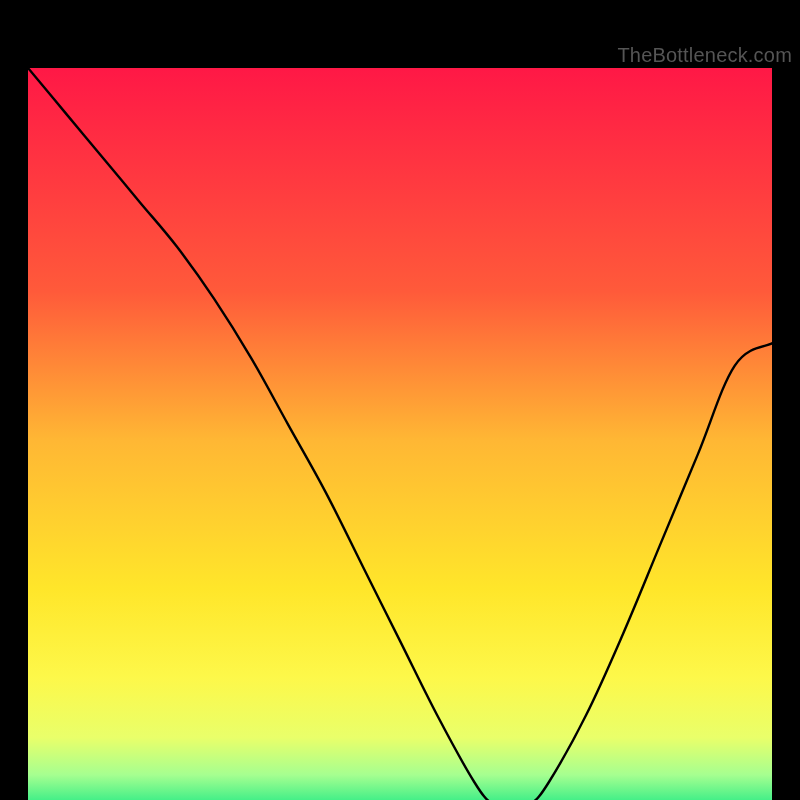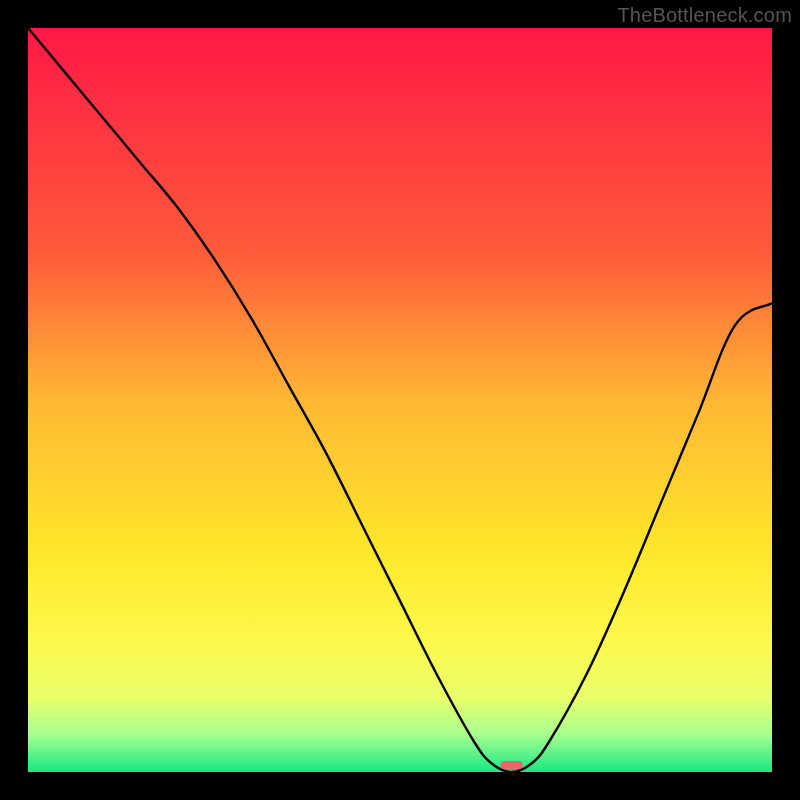--- a/index.html
+++ b/index.html
@@ -9,20 +9,21 @@
     height: 800px;
     background: #000;
     overflow: hidden;
     font-family: Arial, Helvetica, sans-serif;
   }
   .frame {
     position: relative;
     width: 800px;
     height: 648px;
     background: #000;
+    margin-top: 40px;
   }
   .watermark {
     position: absolute;
     top: 4px;
     right: 8px;
     color: #555;
     font-size: 20px;
     font-weight: 500;
     letter-spacing: 0.2px;
     z-index: 10;

